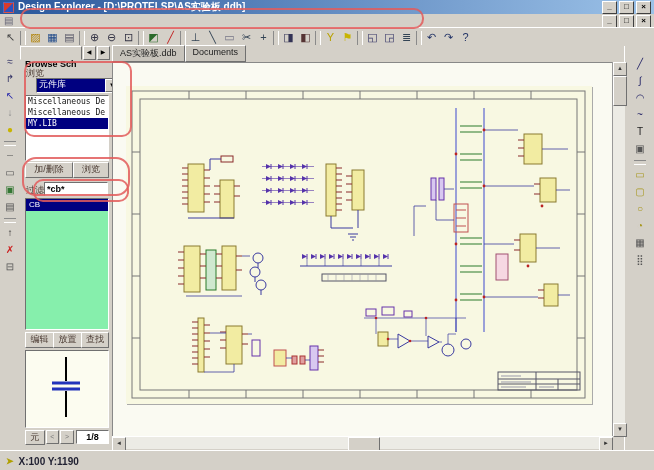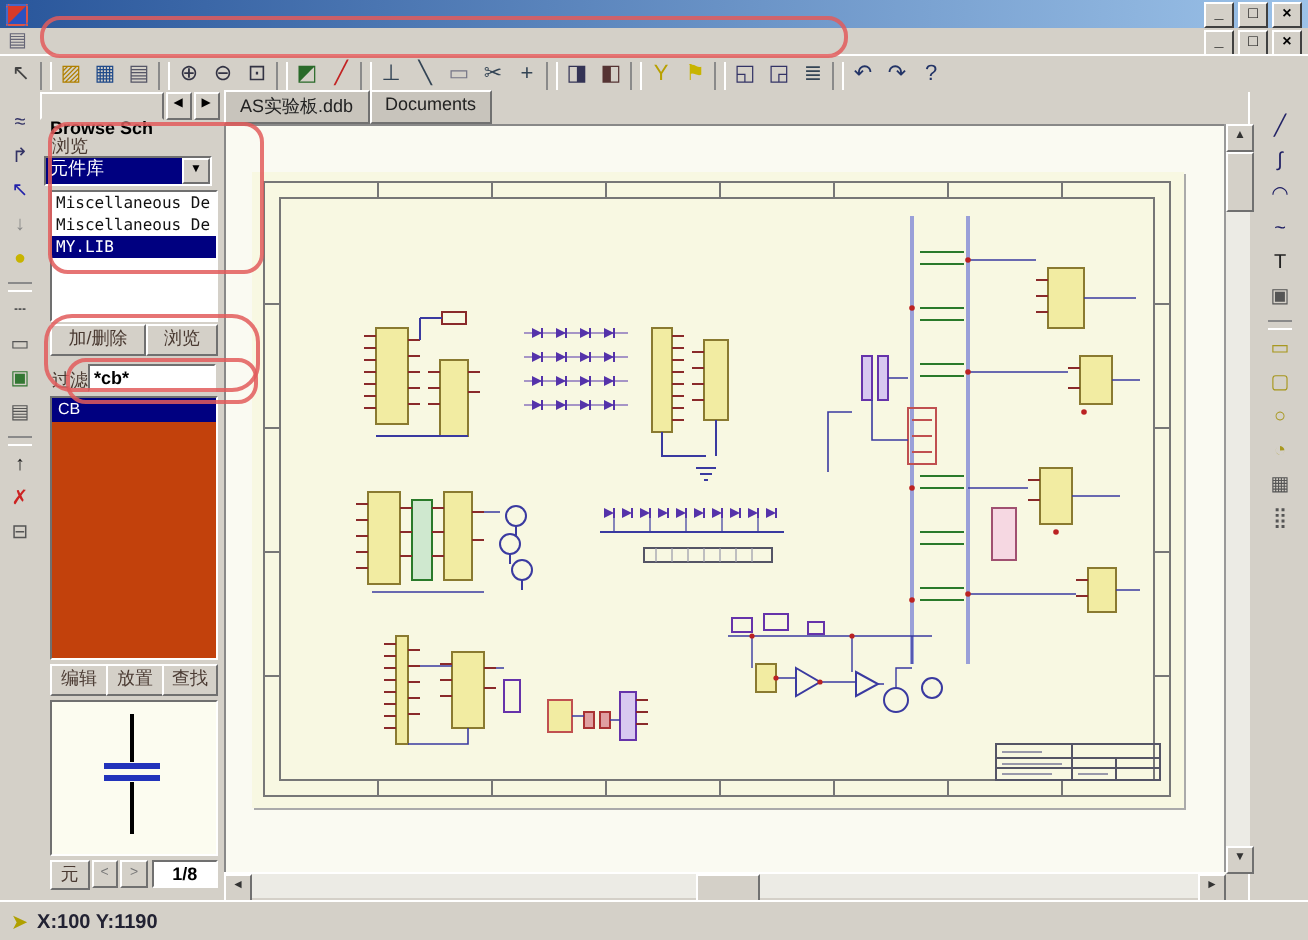--- a/index.html
+++ b/index.html
@@ -40,39 +40,39 @@
   
   #panel{left:20px;top:46px;width:92px;height:404px;background:#d4d0c8;
     border-right:2px solid #808080;font-size:9px;}
   #panel-tabrow{left:0;top:0;width:92px;height:14px;display:flex;}
   #panel-tab{background:#d4d0c8;border:1px solid;border-color:#fff #707070 #d4d0c8 #fff;
     padding:12px 4px 0 4px;font-size:9px;font-weight:bold;white-space:nowrap;}
   .mini-arrow{width:11px;height:12px;background:#d4d0c8;border:1px solid;
     border-color:#fff #707070 #707070 #fff;font-size:6px;line-height:11px;text-align:center;margin-left:1px;}
   .plabel{color:#4a3a32;}
   #browse-label{left:6px;top:21px;}
-  #lib-dropdown{left:2px;top:32px;width:82px;height:13px;background:#c4b5fd;
+  #lib-dropdown{left:16px;top:32px;width:82px;height:13px;background:#c4b5fd;
     border:1px solid;border-color:#707070 #fff #fff #707070;display:flex;justify-content:space-between;}
   #lib-dropdown .val{flex:1;background:#000080;color:#fff;font-size:9px;padding-left:2px;line-height:11px;}
   #lib-dropdown .drop{width:12px;background:#d4d0c8;border:1px solid;
     border-color:#fff #707070 #707070 #fff;font-size:6px;line-height:10px;text-align:center;}
   #lib-list{left:5px;top:49px;width:82px;height:64px;background:#fff;
     border:1px solid;border-color:#707070 #fff #fff #707070;overflow:hidden;
     font-family:"DejaVu Sans Mono", monospace;font-size:8px;}
   #lib-list .row{height:11px;line-height:11px;padding-left:2px;white-space:nowrap;color:#111;}
   #lib-list .row.selected{background:#000080;color:#fff;}
   .pbtn{background:#d4d0c8;border:1px solid;border-color:#fff #707070 #707070 #fff;
     font-size:9px;text-align:center;color:#4a3a32;line-height:12px;}
   #btn-addremove{left:5px;top:116px;width:46px;height:14px;}
   #btn-browse{left:53px;top:116px;width:34px;height:14px;}
   #filter-label{left:6px;top:138px;}
   #filter-input{left:24px;top:136px;width:60px;height:12px;border:1px solid;
     border-color:#707070 #fff #fff #707070;background:#fff;font-size:9px;font-weight:bold;
     padding:0 0 0 2px;font-family:"Liberation Sans",sans-serif;}
-  #comp-list{left:5px;top:152px;width:82px;height:130px;background:#c2410c;
+  #comp-list{left:5px;top:152px;width:82px;height:130px;background:#86efac;
     border:1px solid;border-color:#707070 #fff #fff #707070;font-size:8px;}
   #comp-list .row{height:12px;line-height:12px;padding-left:3px;color:#111;}
   #comp-list .row.selected{background:#000080;color:#fff;}
   #btn-edit{left:5px;top:286px;width:27px;height:14px;}
   #btn-place{left:33px;top:286px;width:27px;height:14px;}
   #btn-find{left:61px;top:286px;width:26px;height:14px;}
   #preview{left:5px;top:304px;width:82px;height:76px;background:#fcfcf0;
     border:1px solid;border-color:#707070 #fff #fff #707070;}
   #nav-row{left:5px;top:384px;width:84px;height:14px;display:flex;align-items:center;}
   #part-btn{width:18px;height:13px;}
@@ -110,20 +110,21 @@
   #anno-menu{left:20px;top:8px;width:400px;height:17px;}
   #anno-browse{left:24px;top:61px;width:104px;height:72px;}
   #anno-buttons{left:22px;top:157px;width:104px;height:35px;border-radius:14px;}
   #anno-filter{left:33px;top:179px;width:92px;height:19px;}
 </style>
 </head>
 <body>
 
 <div id="titlebar" class="abs">
   <div id="app-icon"></div>
+  <span>Design Explorer - [D:\PROTELSP\AS实验板.ddb]</span>
   <div class="wctrl">
 
   <span class="wbtn">_</span>
       <span class="wbtn">□</span>
       <span class="wbtn">×</span>
     </div>
 </div>
 
 <div id="menubar" class="abs">
   <span id="doc-icon">▤</span>

